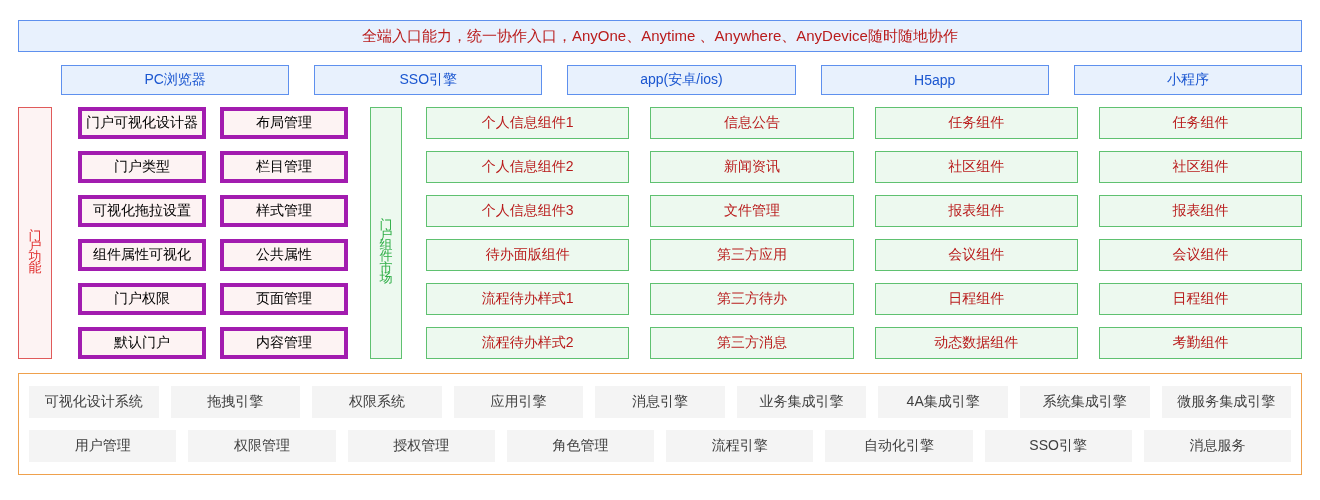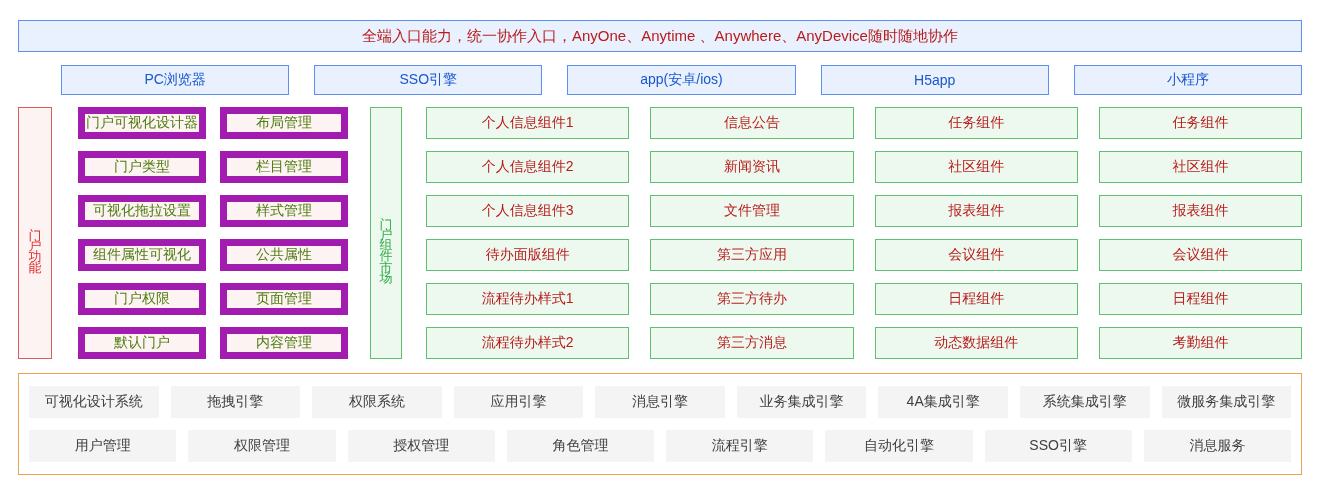--- a/index.html
+++ b/index.html
@@ -35,21 +35,21 @@
   .vbar.green{width:32px;border:1px solid #5fc170;background:#edf9ef;color:#2fae47;margin-left:22px;margin-right:24px;}
   .rcol{width:128px;display:flex;flex-direction:column;gap:12px;}
   .rcol.second{margin-left:14px;}
   .gcols{flex:1;display:flex;gap:21px;}
   .gcol{flex:1;display:flex;flex-direction:column;gap:12px;}
   .box{
     height:32px;box-sizing:border-box;flex:0 0 32px;
     display:flex;align-items:center;justify-content:center;
     font-size:14px;white-space:nowrap;
   }
-  .box.red{border:7px solid #a21caf;background:#fdf3f3;color:#4d7c0f;}
+  .box.red{border:4px solid #a21caf;background:#fdf3f3;color:#000000;}
   .box.green{border:1px solid #5fc170;background:#edf9ef;color:#b91c1c;}
   
   .bottom{
     margin-top:14px;box-sizing:border-box;
     border:1px solid #efa14d;padding:12px 10px;
     display:flex;flex-direction:column;gap:12px;
   }
   .brow{display:flex;gap:12px;}
   .bbox{
     flex:1;height:32px;background:#f4f4f4;color:#404040;

